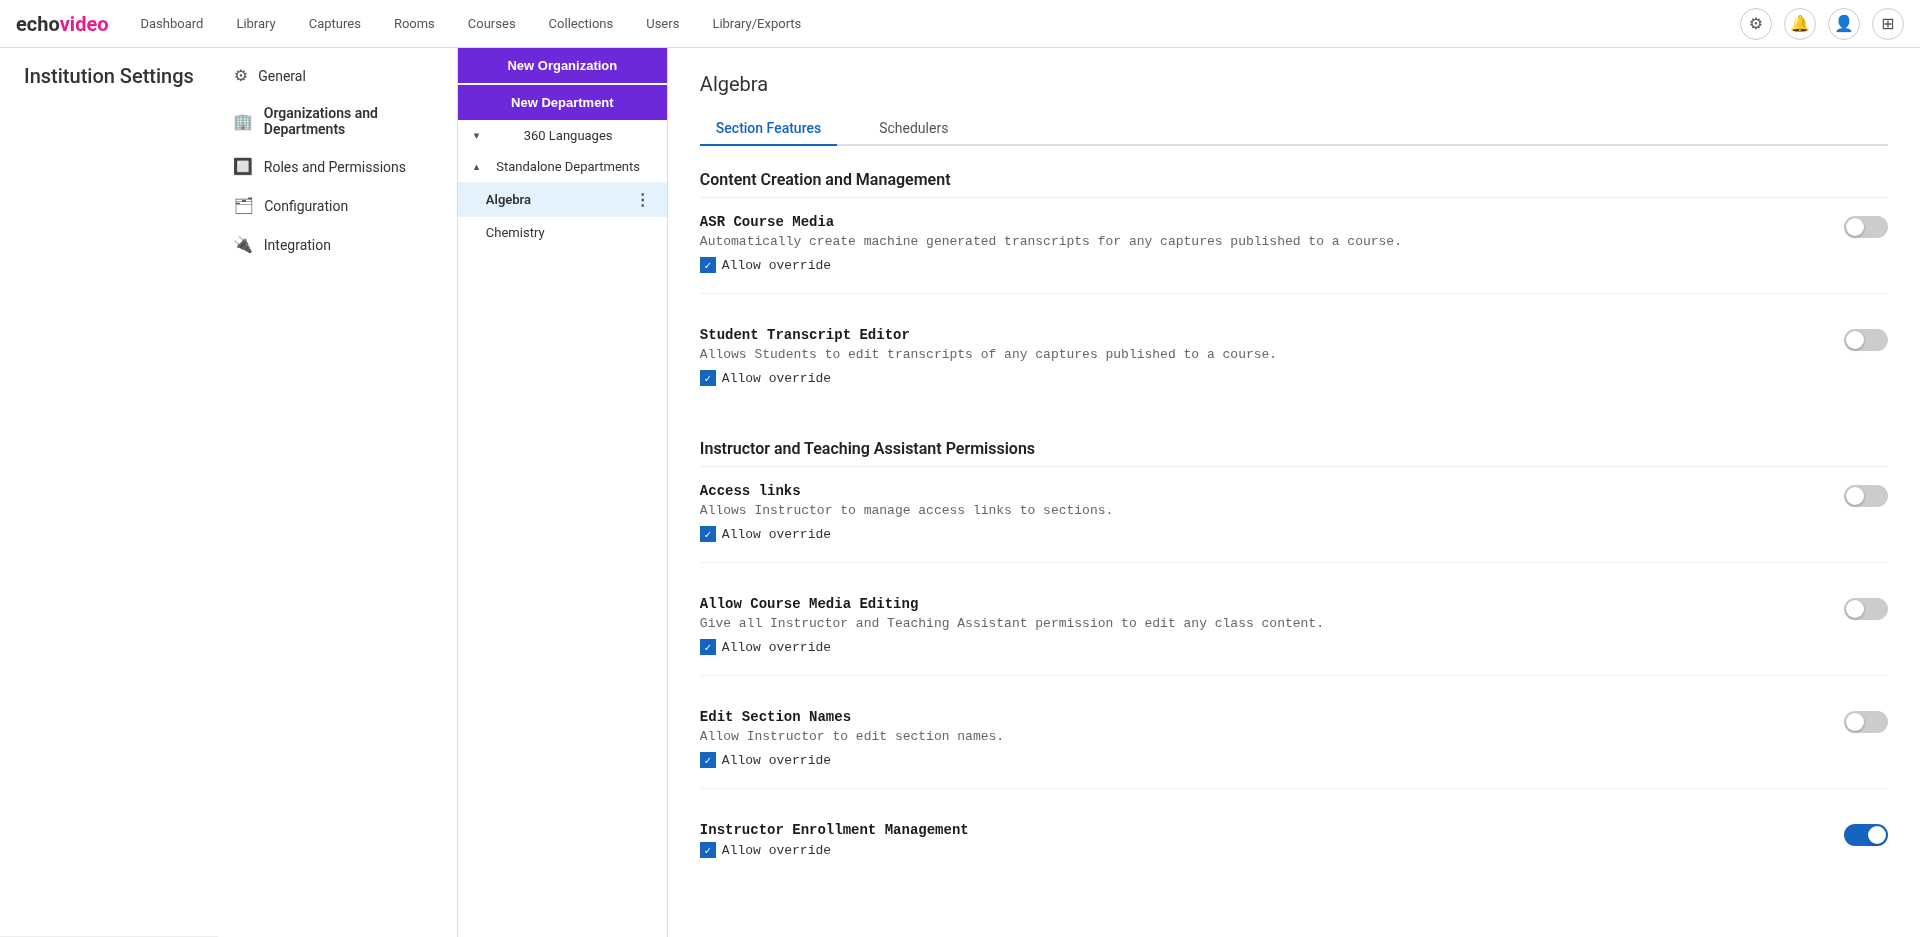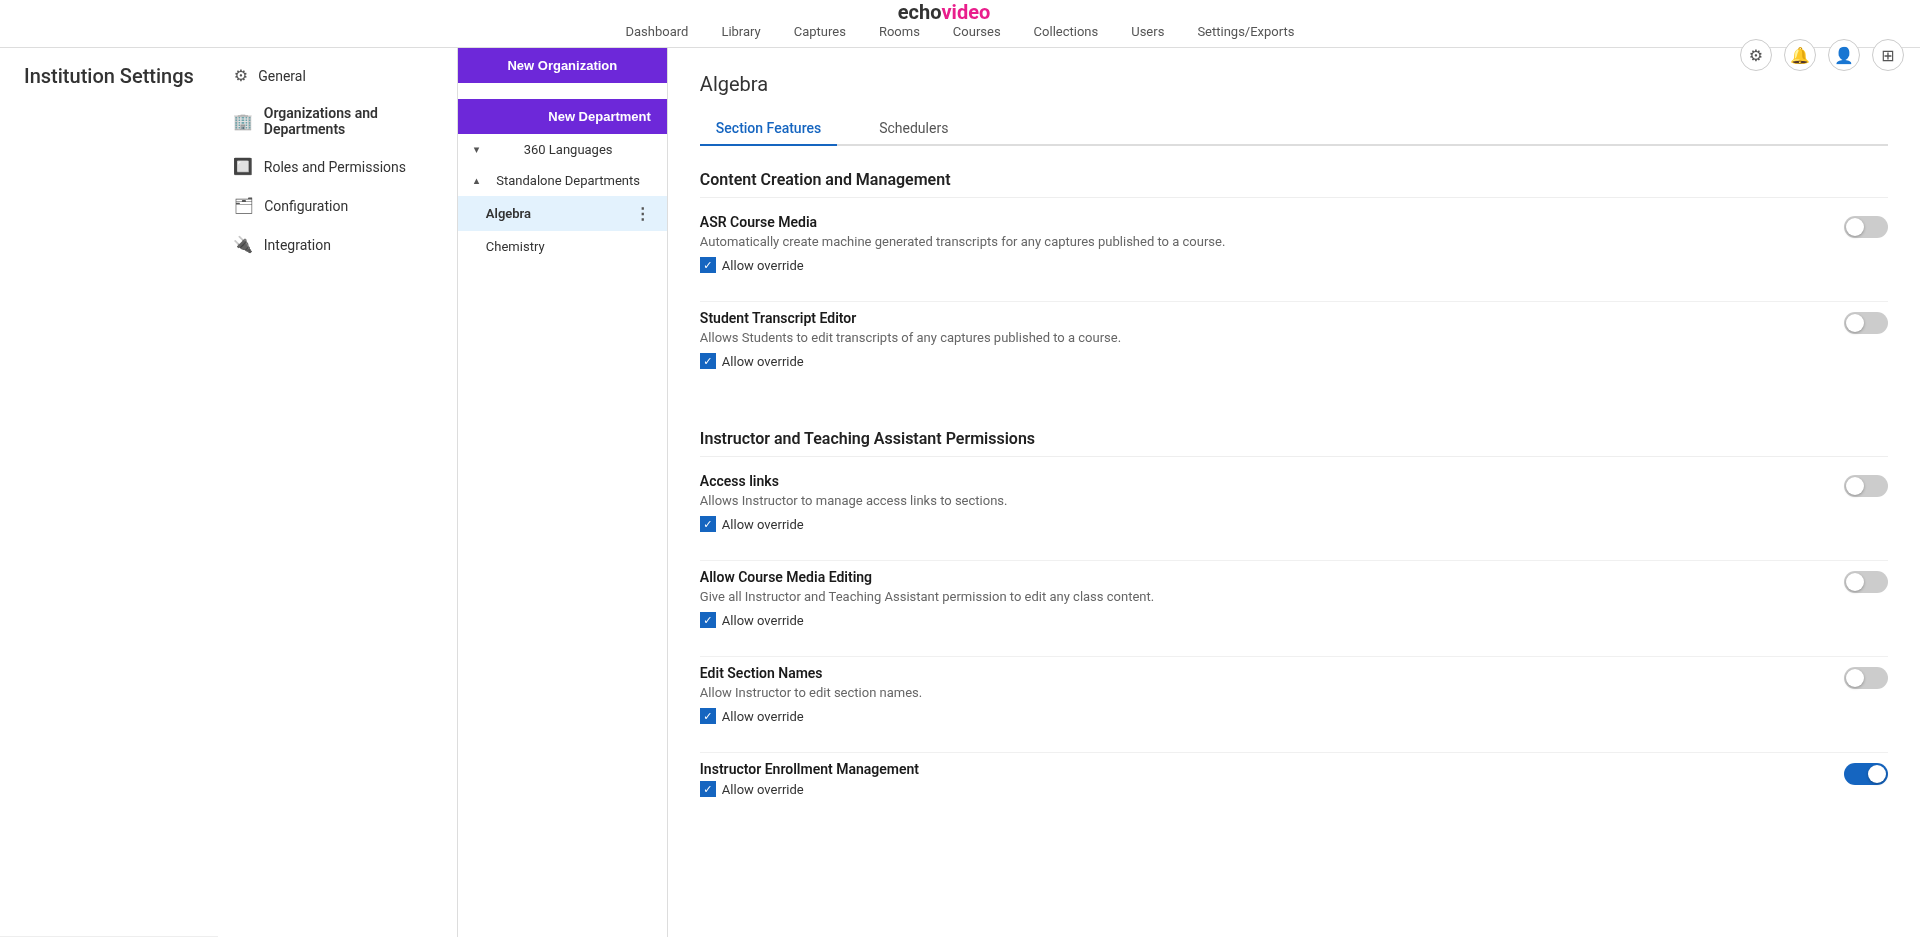--- a/index.html
+++ b/index.html
@@ -3,21 +3,20 @@
   <meta charset="utf-8">
   <style>
     * { box-sizing: border-box; margin: 0; padding: 0; }
     body { font-family: -apple-system, BlinkMacSystemFont, 'Segoe UI', Roboto, sans-serif; font-size: 14px; color: #333; background: #fff; }
 
     
     .top-nav {
       display: flex; align-items: center; height: 48px;
       padding: 0 16px; border-bottom: 1px solid #ddd;
       background: #fff;
-      flex-direction: column;
     }
     .logo { display: flex; align-items: center; margin-right: 32px; }
     .logo-echo { color: #333; font-size: 20px; font-weight: 700; }
     .logo-video { color: #e91e8c; font-size: 20px; font-weight: 700; }
     .nav-links { display: flex; gap: 33px; flex: 1; }
     .nav-link { color: #555; text-decoration: none; font-size: 13px; cursor: pointer; }
     .nav-icons { display: flex; align-items: center; gap: 12px; margin-left: auto; }
     .nav-icon-btn {
       width: 32px; height: 32px; border-radius: 50%; border: 1px solid #ccc;
       display: flex; align-items: center; justify-content: center;
@@ -71,21 +70,21 @@
     .tab {
       padding: 8px 16px; cursor: pointer; font-size: 14px; color: #555;
       border-bottom: 2px solid transparent; margin-bottom: -2px;
     }
     .tab.active { color: #1565c0; border-bottom-color: #1565c0; font-weight: 500; }
 
     
     .feature-section { margin-bottom: 32px; }
     .feature-section-title { font-size: 16px; font-weight: 600; margin-bottom: 16px; color: #222; padding-bottom: 8px; border-bottom: 1px solid #eee; }
 
-    .feature-item { margin-bottom: 8px; padding-bottom: 28px; border-bottom: 1px solid #f0f0f0; }
+    .feature-item { margin-bottom: 33px; padding-bottom: 20px; border-bottom: 1px solid #f0f0f0; font-family: Liberation Mono, monospace; }
     .feature-item:last-child { border-bottom: none; }
 
     .feature-item-header { display: flex; align-items: flex-start; justify-content: space-between; }
     .feature-item-left { flex: 1; }
     .feature-item-name { font-size: 14px; font-weight: 600; color: #1a1a1a; margin-bottom: 4px; }
     .feature-item-desc { font-size: 13px; color: #666; margin-bottom: 8px; }
     .allow-override { display: flex; align-items: center; gap: 6px; font-size: 13px; color: #333; }
     .checkbox {
       width: 16px; height: 16px; background: #1565c0; border: none;
       display: inline-flex; align-items: center; justify-content: center;
@@ -123,21 +122,21 @@
       <span class="logo-video">video</span>
   </div>
   <div class="nav-links" id="nav-links-container">
       <a class="nav-link">Dashboard</a>
       <a class="nav-link">Library</a>
       <a class="nav-link">Captures</a>
       <a class="nav-link">Rooms</a>
       <a class="nav-link">Courses</a>
       <a class="nav-link">Collections</a>
       <a class="nav-link">Users</a>
-      <a class="nav-link">Settings/Exports</a>
+      <a class="nav-link">Library/Exports</a>
     </div>
   <div class="nav-icons">
     <div class="nav-icon-btn">⚙</div>
     <div class="nav-icon-btn">🔔</div>
     <div class="nav-icon-btn">👤</div>
     <div class="nav-icon-btn">⊞</div>
   </div>
 </nav>
 
 <div class="page-layout">
@@ -162,21 +161,21 @@
     <span>Configuration</span>
   </div>
         <div class="sidebar-item">
     <span class="sidebar-icon">🔌</span>
     <span>Integration</span>
   </div>
       </div>
 
     <div class="middle-panel">
       <button class="btn-new">New Organization</button>
-      <button class="btn-new" style="margin-top:16px;text-align:right;">New Department</button>
+      <button class="btn-new" style="margin-top:2px;">New Department</button>
       <div id="tree-container">
           <div class="tree-item">
     <span class="tree-chevron">▾</span>
     <span class="tree-item-label">360 Languages</span>
   </div>
           <div class="tree-item">
     <span class="tree-chevron">▴</span>
     <span class="tree-item-label">Standalone Departments</span>
   </div>
           <div class="dept-item selected">

